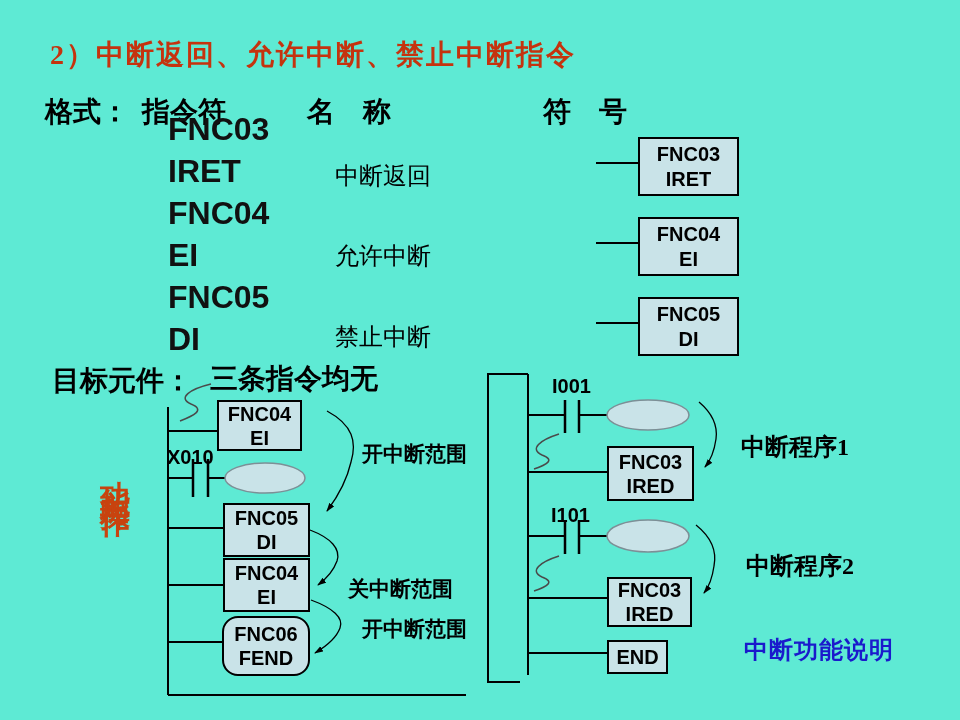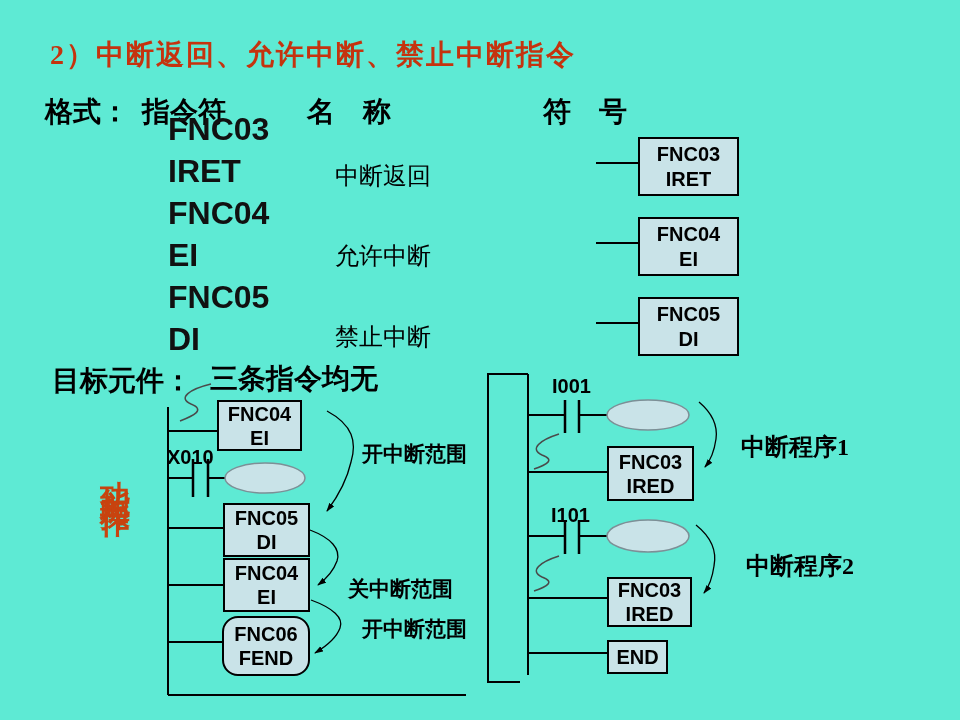--- a/index.html
+++ b/index.html
@@ -132,14 +132,15 @@
   <div class="lbox" style="left:607px;top:577px;width:81px;height:46px;">
     <span>FNC03</span>
     <span>IRED</span>
   </div>
   <div class="lbox" style="left:607px;top:640px;width:57px;height:30px;">
     <span>END</span>
   </div>
   <div class="abs pann" style="left:741px;top:431px;">中断程序1</div>
   <div class="abs pann" style="left:746px;top:550px;">中断程序2</div>
 
+  <div class="abs footer-note">中断功能说明</div>
 
 </div>
 
 </body></html>

